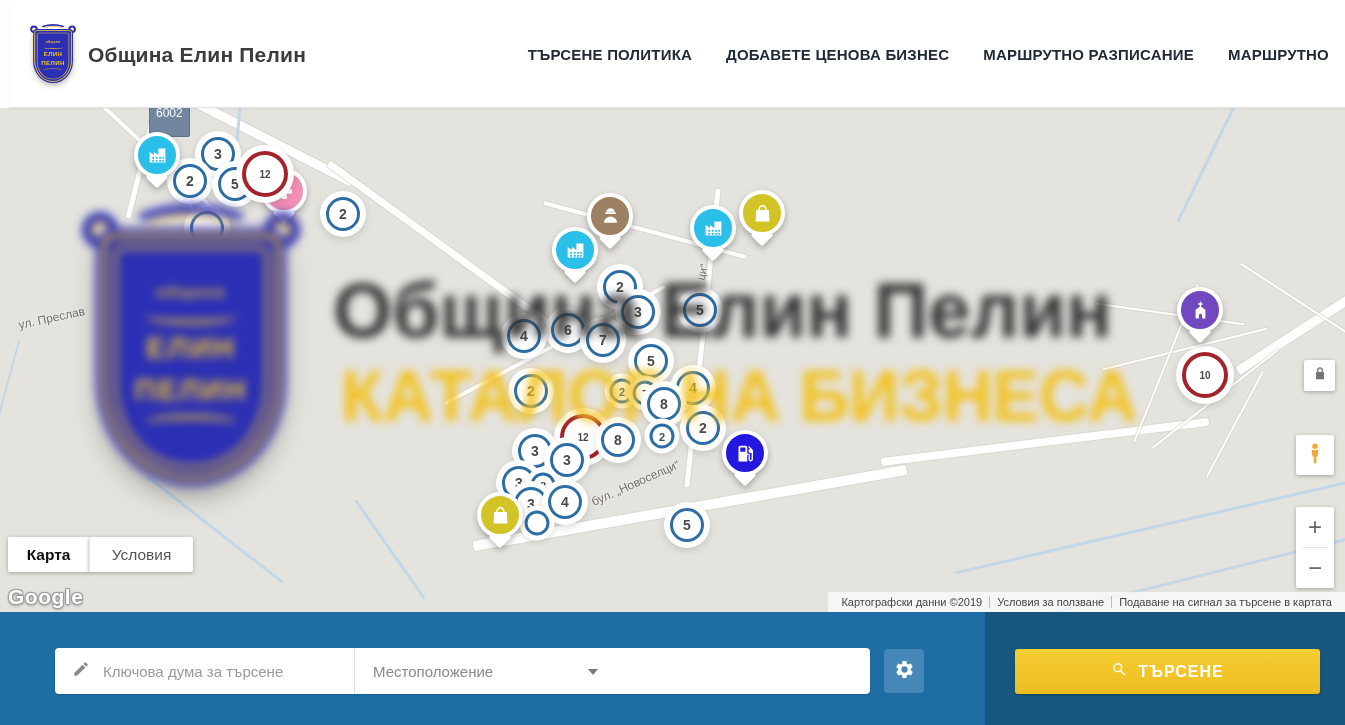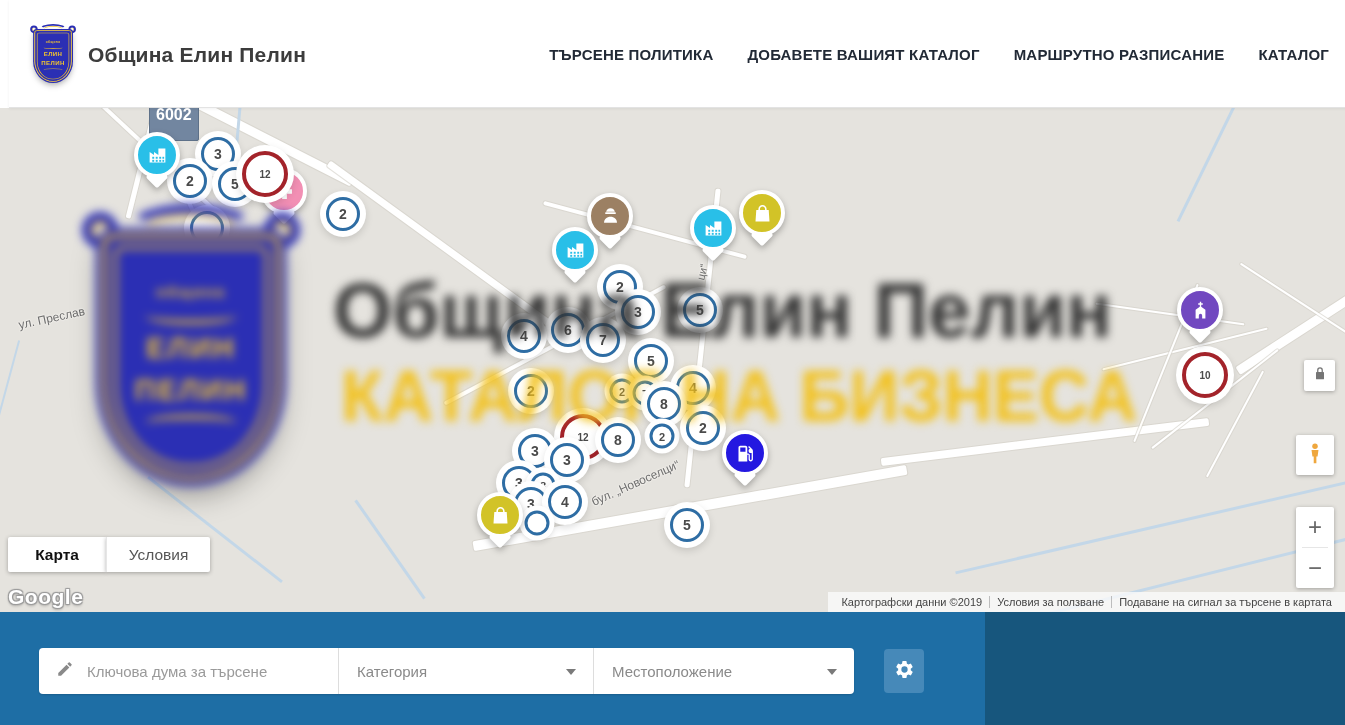--- a/index.html
+++ b/index.html
@@ -44,21 +44,21 @@
   .roads { position:absolute; inset:0; z-index:0; }
   .roads .rd  { position:absolute; background:#ffffff; box-shadow:0 0 0 1px rgba(210,206,198,.6); border-radius:2px; }
   .roads .wtr { position:absolute; background:#c3d7e8; }
   .labels { position:absolute; inset:0; z-index:1; }
   .street-label { position:absolute; color:#6e6e6e; font-size:12px; white-space:nowrap;
                   text-shadow:-1px 0 1px #f1efeb, 1px 0 1px #f1efeb, 0 1px 1px #f1efeb, 0 -1px 1px #f1efeb; }
   .lbl-preslav { left:18px; top:203px; transform:rotate(-12deg); }
   .lbl-novoseltsi { left:588px; top:368px; transform:rotate(-24deg); }
   .lbl-tsi { left:694px; top:158px; transform:rotate(-76deg); font-size:11px; }
   .road-shield { position:absolute; left:149px; top:-4px; background:#7286a0; border:1px solid #5e7189;
-                 color:#fff; font-size:16px; padding:1px 6px 16px; border-radius:2px;font-weight:bold; }
+                 color:#fff; font-size:12px; padding:1px 6px 16px; border-radius:2px; }
 
   .markers { position:absolute; inset:0; z-index:2; }
   .cluster { position:absolute; transform:translate(-50%,-50%); border-radius:50%; background:#fff;
              display:flex; align-items:center; justify-content:center; font-weight:700; color:#4a4a4a;
              box-shadow:0 0 0 6px #fff, 0 3px 8px 5px rgba(0,0,0,.16); cursor:pointer; }
   .cluster.md { width:34px; height:34px; border:3px solid #2e6da4; font-size:14px; }
   .cluster.sm { width:25px; height:25px; border:3px solid #2e6da4; font-size:11px;
                 box-shadow:0 0 0 5px #fff, 0 2px 6px 4px rgba(0,0,0,.16); }
   .cluster.lg { width:46px; height:46px; border:4px solid #2e6da4; font-size:10px; }
   .cluster.red { border-color:#a3232a; }
@@ -73,21 +73,21 @@
 
   .watermark { position:absolute; inset:0; z-index:4; pointer-events:none; filter:blur(5px); }
   .wm-crest { position:absolute; left:86px; top:106px; }
   .wm-title { position:absolute; left:333px; top:158px; font-size:77px; font-weight:700; color:#333;
               white-space:nowrap; transform:scaleX(.99); transform-origin:left; }
   .wm-subtitle { position:absolute; left:341px; top:246px; font-size:73px; font-weight:800; color:#f2c11c;
               white-space:nowrap; letter-spacing:0px; transform:scaleX(.95); transform-origin:left; }
   .maptype { position:absolute; left:8px; top:429px; display:flex; z-index:6; }
   .maptype .mt-btn { height:35px; background:#fff; display:flex; align-items:center; justify-content:center;
                font-size:15.5px; cursor:pointer; box-shadow:0 1px 4px rgba(0,0,0,.3); }
-  .mt-map { width:98px; font-weight:700; color:#111; border-radius:2px 0 0 2px; }
+  .mt-map { width:81px; font-weight:700; color:#111; border-radius:2px 0 0 2px; }
   .mt-sat { width:104px; color:#565656; border-left:1px solid #e6e6e6; border-radius:0 2px 2px 0; }
   .ctl { position:absolute; background:#fff; border:none; box-shadow:0 1px 4px rgba(0,0,0,.3); border-radius:2px;
          display:flex; align-items:center; justify-content:center; cursor:pointer; z-index:6; }
   .ctl-lock { left:1304px; top:252px; width:31px; height:31px; }
   .ctl-peg  { left:1296px; top:327px; width:38px; height:40px; }
   .zoombox  { position:absolute; left:1296px; top:399px; width:38px; height:81px; background:#fff;
               box-shadow:0 1px 4px rgba(0,0,0,.3); border-radius:2px; z-index:6;
               display:flex; flex-direction:column; }
   .zoombox button { flex:1; border:none; background:transparent; font-size:24px; color:#666; cursor:pointer; line-height:1; }
   .zoombox .zdiv { height:1px; background:#e6e6e6; margin:0 6px; }
@@ -96,21 +96,21 @@
                  text-shadow:-1px -1px 1px #9a9a9a, 1px -1px 1px #9a9a9a, -1px 1px 1px #9a9a9a, 1px 1px 1px #9a9a9a, 0 2px 3px rgba(0,0,0,.25); }
   .attribution { position:absolute; right:0; bottom:0; height:20px; z-index:6; background:rgba(250,250,250,.8);
                  display:flex; align-items:center; font-size:11px; color:#444; padding:0 6px; }
   .attribution .attr-item { padding:0 7px; white-space:nowrap; }
   .attribution .attr-item + .attr-item { border-left:1px solid #bdbdbd; }
   .attribution a.attr-item { color:#444; text-decoration:none; cursor:pointer; }
 
   
   .searchbar { position:absolute; left:0; top:612px; width:1345px; height:113px; background:#1e6ea5; z-index:20; }
   .search-panel-dark { position:absolute; right:0; top:0; width:360px; height:113px; background:#17567d; }
-  .field-group { position:absolute; left:39px; top:36px; width:815px; height:46px; background:#fff;
+  .field-group { position:absolute; left:55px; top:36px; width:815px; height:46px; background:#fff;
                  border-radius:4px; display:flex; align-items:stretch; box-shadow:0 1px 2px rgba(0,0,0,.15); }
   .fg-section { display:flex; align-items:center; position:relative; }
   .fg-kw { width:300px; border-right:1px solid #ddd; padding-left:17px; gap:13px; }
   .fg-kw input { border:none; outline:none; flex:1; font-size:15px; color:#333; font-family:"Liberation Sans", sans-serif; min-width:0; }
   .fg-kw input::placeholder { color:#9a9a9a; }
   .fg-select { cursor:pointer; padding-left:18px; color:#8a8a8a; font-size:15px; }
   .fg-cat { width:255px; border-right:1px solid #ddd; }
   .fg-loc { width:260px; }
   .caret { position:absolute; right:17px; top:50%; margin-top:-2px; width:0; height:0;
            border-left:5px solid transparent; border-right:5px solid transparent; border-top:6px solid #7a7a7a; }
@@ -146,23 +146,23 @@
             </div>
           </div>
         </div>
       </div>
       <div class="brand-text">
         <div class="brand-title">Община Елин Пелин</div>
       </div>
     </div>
     <nav class="nav">
       <a href="#">ТЪРСЕНЕ ПОЛИТИКА</a>
-      <a href="#">ДОБАВЕТЕ ВАШИЯТ КАТАЛОГ</a>
+      <a href="#">ДОБАВЕТЕ ЦЕНОВА БИЗНЕС</a>
       <a href="#">МАРШРУТНО РАЗПИСАНИЕ</a>
-      <a href="#">КАТАЛОГ</a>
+      <a href="#">МАРШРУТНО</a>
     </nav>
   </header>
 
   <div class="map">
     <div class="roads">
         <div class="rd" style="left: 40px; top: -5px; width: 330px; height: 9px; transform: rotate(27deg);"></div>
         <div class="rd" style="left: 300px; top: 140px; width: 300px; height: 7px; transform: rotate(36deg);"></div>
         <div class="rd" style="left: 140px; top: -8px; width: 5px; height: 120px; transform: rotate(14deg);"></div>
         <div class="rd" style="left: 60px; top: 40px; width: 180px; height: 4px; transform: rotate(43deg);"></div>
         <div class="rd" style="left: 185px; top: 20px; width: 4px; height: 140px; transform: rotate(-24deg);"></div>
@@ -396,33 +396,37 @@
 
     <div class="field-group">
       <div class="fg-section fg-kw">
         <span>
           <svg width="18" height="18" viewBox="0 0 24 24">
               <path fill="#8a8a8a" d="M3 17.25V21h3.75L17.81 9.94l-3.75-3.75L3 17.25zM20.71 7.04a1 1 0 0 0 0-1.41l-2.34-2.34a1 1 0 0 0-1.41 0l-1.83 1.83 3.75 3.75 1.83-1.83z"></path>
             </svg>
         </span>
         <input type="text" placeholder="Ключова дума за търсене" style="">
       </div>
-      <div class="fg-section fg-select fg-cat">
-        <span>Категория</span>
-        <span class="caret"></span>
-      </div>
       <div class="fg-section fg-select fg-loc">
         <span>Местоположение</span>
         <span class="caret"></span>
       </div>
     </div>
 
     <button class="gear-btn">
       <span>
         <svg viewBox="0 0 24 24">
             <path fill="#fff" d="M19.14 12.94c.04-.3.06-.61.06-.94s-.02-.64-.07-.94l2.03-1.58a.5.5 0 0 0 .12-.64l-1.92-3.32a.5.5 0 0 0-.61-.22l-2.39.96a7.3 7.3 0 0 0-1.62-.94l-.36-2.54a.5.5 0 0 0-.5-.42h-3.84a.5.5 0 0 0-.5.42l-.36 2.54c-.59.24-1.13.56-1.62.94l-2.39-.96a.5.5 0 0 0-.61.22L2.65 8.84a.5.5 0 0 0 .12.64l2.03 1.58c-.05.3-.07.63-.07.94s.02.64.07.94l-2.03 1.58a.5.5 0 0 0-.12.64l1.92 3.32c.14.24.42.34.61.22l2.39-.96c.5.38 1.03.7 1.62.94l.36 2.54c.05.24.25.42.5.42h3.84c.25 0 .46-.18.5-.42l.36-2.54c.59-.24 1.13-.56 1.62-.94l2.39.96c.23.09.47 0 .61-.22l1.92-3.32a.5.5 0 0 0-.12-.64l-2.03-1.58zM12 15.6a3.6 3.6 0 1 1 0-7.2 3.6 3.6 0 0 1 0 7.2z"></path>
           </svg>
       </span>
     </button>
 
+    <button class="search-btn">
+      <span>
+        <svg viewBox="0 0 24 24">
+            <path fill="#fff" d="M15.5 14h-.79l-.28-.27a6.5 6.5 0 1 0-.7.7l.27.28v.79l5 4.99L20.49 19l-4.99-5zm-6 0A4.5 4.5 0 1 1 14 9.5 4.5 4.5 0 0 1 9.5 14z"></path>
+          </svg>
+      </span>
+      <span>ТЪРСЕНЕ</span>
+    </button>
   </div>
 
 </div>
 
 </body></html>

